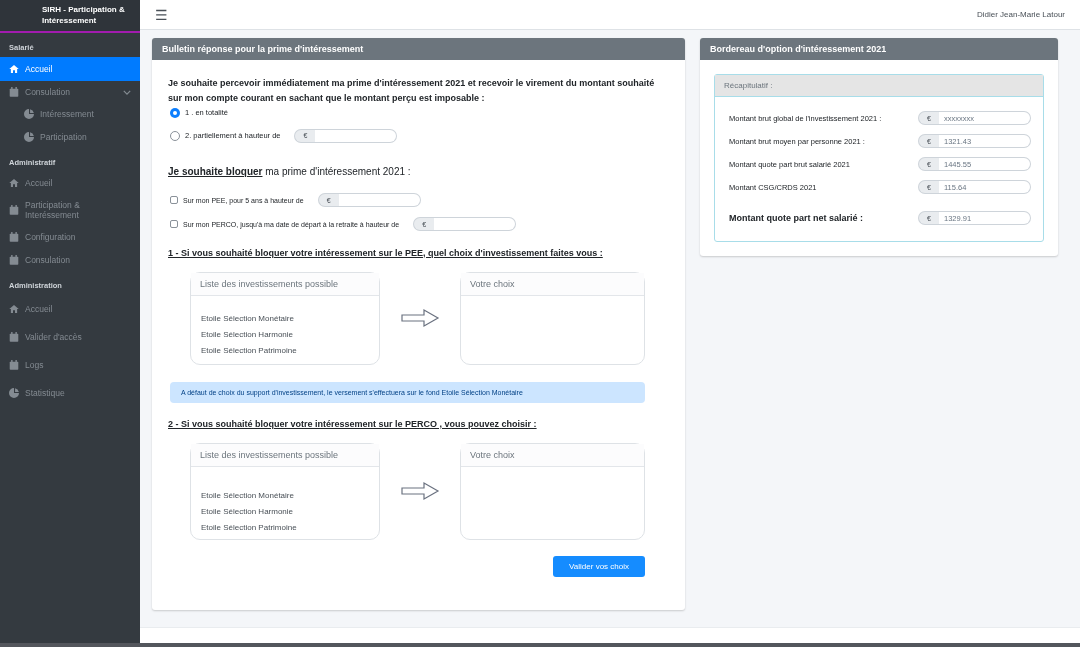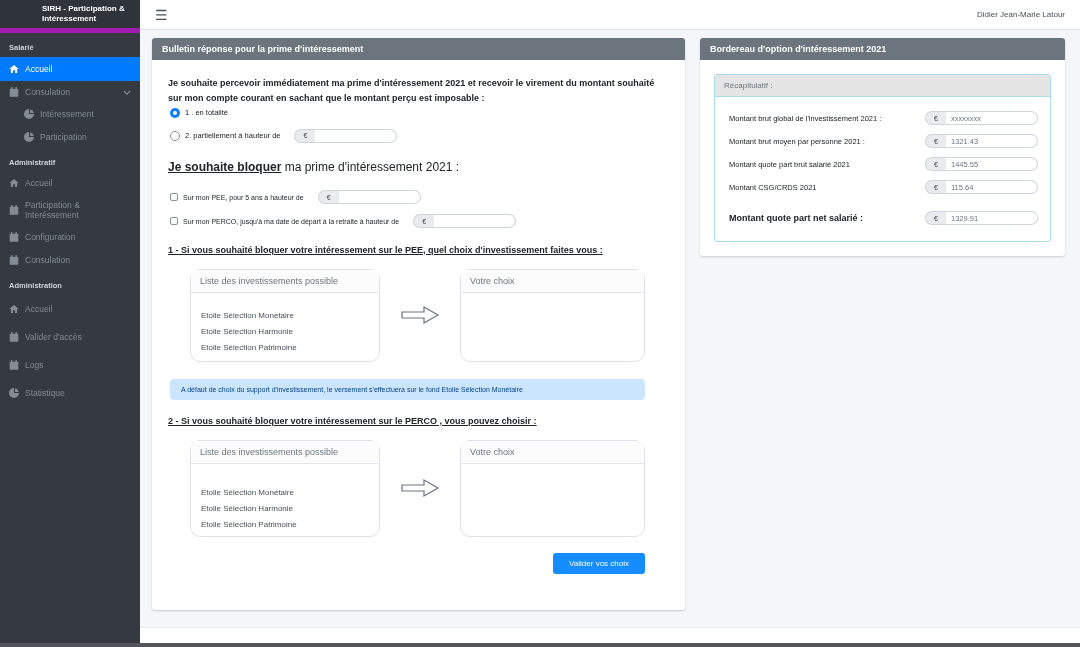--- a/index.html
+++ b/index.html
@@ -2,38 +2,38 @@
 <html><head>
 <meta charset="utf-8">
 <style>
   * { margin:0; padding:0; box-sizing:border-box; }
   html,body { width:1080px; height:647px; overflow:hidden; }
   body { font-family:"Liberation Sans", sans-serif; background:#fff; position:relative; }
   .app { display:flex; width:1080px; height:643px; }
 
   
   .sidebar { width:140px; background:#343a40; flex-shrink:0; display:flex; flex-direction:column; }
-  .brand { height:33px; background:#2f343a; border-bottom:5px solid #a21caf; color:#fff;
+  .brand { height:33px; background:#2f343a; border-bottom:2px solid #a21caf; color:#fff;
            font-size:8px; font-weight:bold; display:flex; align-items:center; padding-left:42px; line-height:1.3; }
   .side-section-label { color:#cfd4d9; font-size:7.5px; font-weight:bold; padding:10px 9px 5px 9px; }
   .side-item { display:flex; align-items:center; gap:6px; padding:6px 9px; color:#848b92; font-size:8.5px; cursor:pointer; line-height:1.2; }
   .side-item.active { background:#007bff; color:#fff; padding:7px 9px; }
   .side-item .icn { width:10px; height:10px; flex-shrink:0; display:flex; align-items:center; }
   .side-item .icn svg { width:10px; height:10px; fill:currentColor; }
   .side-item.sub { padding-left:24px; }
   .side-item .chev { margin-left:auto; display:flex; }
   .side-item .chev svg { width:8px; height:5px; stroke:currentColor; fill:none; stroke-width:1.5; }
   .grp3 .side-item { padding-top:9px; padding-bottom:9px; }
 
   
   .main { flex:1; display:flex; flex-direction:column; background:#f4f6f9; }
   .topbar { height:30px; background:#fff; border-bottom:1px solid #dee2e6; display:flex; align-items:center; padding:0 15px; flex-shrink:0; }
   .hamburger { color:#495057; font-size:14px; line-height:1; cursor:pointer; }
   .user-name { margin-left:auto; font-size:8px; color:#495057; cursor:pointer; }
-  .content { flex:1; padding:8px 15px 0 12px; display:flex; gap:15px; align-items:flex-start; overflow:hidden; }
+  .content { flex:1; padding:8px 22px 0 12px; display:flex; gap:15px; align-items:flex-start; overflow:hidden; }
   .footer { height:16px; background:#fff; border-top:1px solid #e9ecef; flex-shrink:0; }
   .bottom-strip { position:absolute; left:0; bottom:0; width:1080px; height:4px; background:#53565c; }
 
   
   .card { background:#fff; border-radius:3px; box-shadow:0 1px 2px rgba(0,0,0,.18); }
   .card-header { background:#6c757d; color:#fff; font-weight:bold; font-size:9px; padding:6px 10px; border-radius:3px 3px 0 0; }
   .card-left { width:533px; height:572px; }
   .card-left .card-body { padding:12px 14px; }
   .card-right { flex:1; }
   .card-right .card-body { padding:14px; }
@@ -47,21 +47,21 @@
   .radio.checked::after { content:""; position:absolute; left:3px; top:3px; width:4px; height:4px; background:#fff; border-radius:50%; }
   .radio.unchecked { border:1px solid #8a9199; background:#fff; }
   .checkbox { width:8px; height:8px; border:1px solid #8a9199; border-radius:2px; background:#fff; flex-shrink:0; cursor:pointer; }
 
   .input-group { display:inline-flex; height:14px; }
   .ig-addon { background:#e9ecef; border:1px solid #ced4da; border-right:0; border-radius:7px 0 0 7px;
               font-size:7px; color:#495057; display:flex; align-items:center; padding:0 8px; }
   .ig-input { border:1px solid #ced4da; border-left:0; border-radius:0 7px 7px 0; width:82px; font-size:7.5px;
               padding:0 5px; color:#697582; outline:none; font-family:"Liberation Sans", sans-serif; }
 
-  .bloquer { margin:17px 2px 0 2px; font-size:12px; color:#212529; }
+  .bloquer { margin:23px 2px 0 2px; font-size:10px; color:#212529; }
   .bloquer .b-bold { font-weight:bold; text-decoration:underline; }
   .check-group { margin-top:16px; margin-left:4px; }
   .check-row { display:flex; align-items:center; gap:5px; margin-bottom:9px; font-size:7px; color:#212529; min-height:15px; }
   .check-row .input-group { margin-left:9px; }
 
   .sec-title { margin:16px 2px 0 2px; font-size:9px; font-weight:bold; text-decoration:underline; color:#212529; }
 
   .boxes { display:flex; margin:14px 26px 0 24px; }
   .listbox { width:190px; border:1px solid #dee2e6; border-radius:10px; background:#fff; }
   .listbox.choice { width:185px; }

